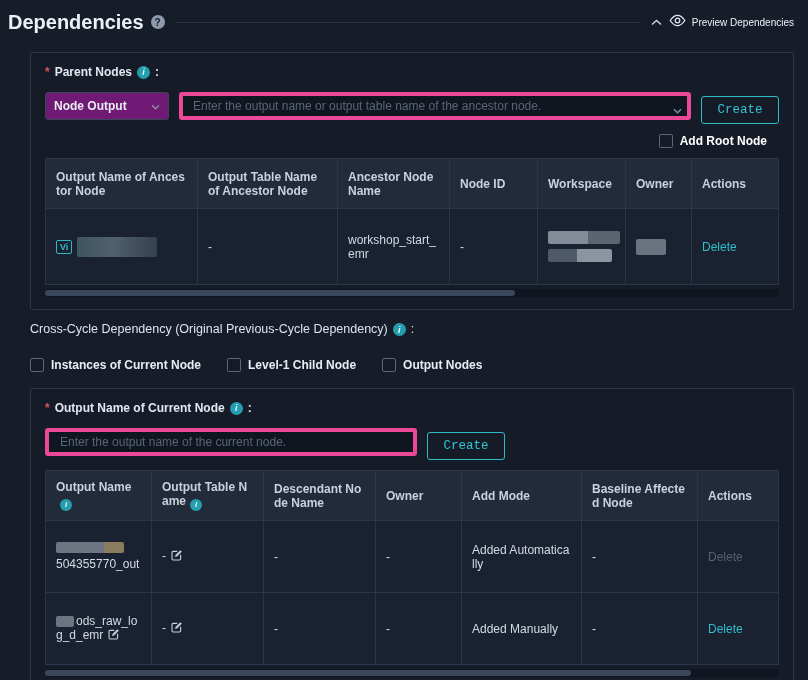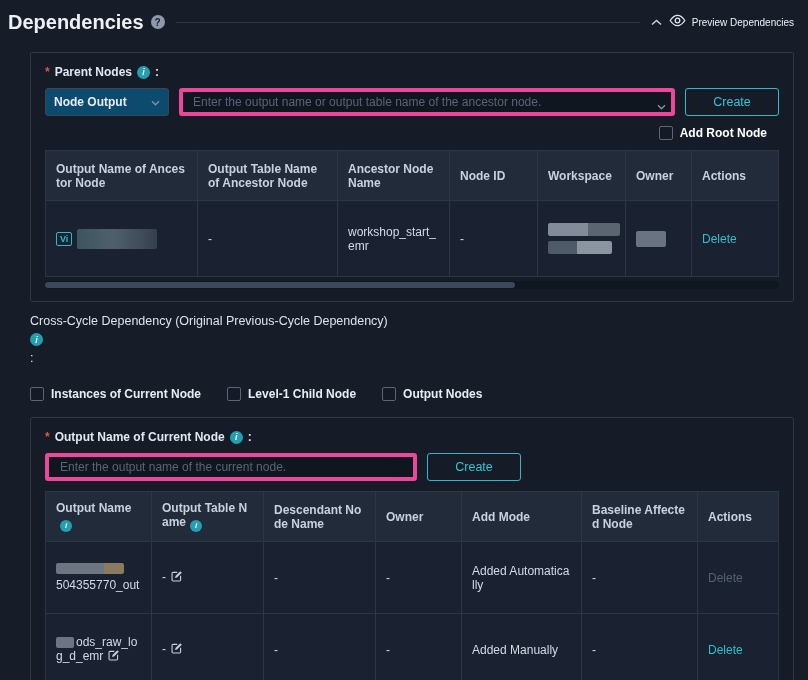--- a/index.html
+++ b/index.html
@@ -41,39 +41,39 @@
     width:13px; height:13px; border-radius:50%;
     background:#259fb0; color:#eafcff;
     font-size:9px; font-weight:bold; font-style:italic;
     display:inline-flex; align-items:center; justify-content:center;
     flex:0 0 auto;
   }
   .info-icon.sm { width:12px; height:12px; font-size:8px; margin-left:4px; vertical-align:-2px; display:inline-flex; }
 
   .controls-row { display:flex; align-items:center; margin-top:9px; }
   .select {
-    width:124px; height:28px; background:#0c4a6e;
+    width:124px; height:28px; background:#701a75;
     border:1px solid #3a4456; border-radius:3px;
     display:flex; align-items:center; justify-content:space-between;
     padding:0 8px; color:#e8edf4; font-weight:bold; cursor:pointer;
   }
   .combo { position:relative; flex:1; margin:0 10px; }
   .text-input {
     width:100%; height:28px; background:#10161f;
     border:4px solid #ec4899; border-radius:3px;
     color:#d9dfe9; font-family:"Liberation Sans", sans-serif; font-size:12px;
     padding:0 26px 0 10px; outline:none;
   }
   .text-input::placeholder { color:#5a6478; }
   .combo-chevron { position:absolute; right:9px; top:11px; }
   .btn-create {
-    width:94px; height:28px; background:transparent;
+    width:78px; height:28px; background:transparent;
     border:1px solid #2dbac6; border-radius:3px;
-    color:#34c5d3; font-size:12.5px; font-family:Liberation Sans, sans-serif;
-    cursor:pointer; flex:0 0 auto;
+    color:#34c5d3; font-size:12.5px; font-family:Liberation Mono, monospace;
+    cursor:pointer; flex:0 0 auto;margin-top:8px;
   }
 
   .add-root-row {
     display:flex; justify-content:flex-end; align-items:center;
     gap:7px; margin-top:10px; padding-right:12px;
     color:#ffffff; font-weight:bold;
   }
   .checkbox {
     width:14px; height:14px; border:1px solid #5c6678;
     border-radius:2px; background:#141b27; cursor:pointer; flex:0 0 auto;
@@ -109,21 +109,21 @@
 
   .vi-badge {
     display:inline-block; border:1px solid #2dbac6; color:#2dbac6;
     font-size:9px; font-weight:bold; padding:1px 3px; border-radius:2px;
     margin-right:5px; vertical-align:middle;
   }
   .edit-icon { display:inline-block; vertical-align:-2px; margin-left:4px; cursor:pointer; }
 
   
   .cross-cycle { margin-left:22px; margin-top:12px; }
-  .cc-label-row { display:flex; align-items:flex-start; gap:5px; color:#dde3ec; font-size:12.5px;flex-direction:column; }
+  .cc-label-row { display:flex; align-items:flex-end; gap:5px; color:#dde3ec; font-size:12.5px; }
   .cc-options { display:flex; align-items:center; gap:26px; margin-top:22px; }
   .cc-option { display:flex; align-items:center; gap:7px; font-weight:bold; color:#e8edf4; cursor:pointer; }
 </style>
 </head>
 <body>
 
 <div class="page">
 
   <div class="top-row">
     <span class="title">Dependencies</span>

